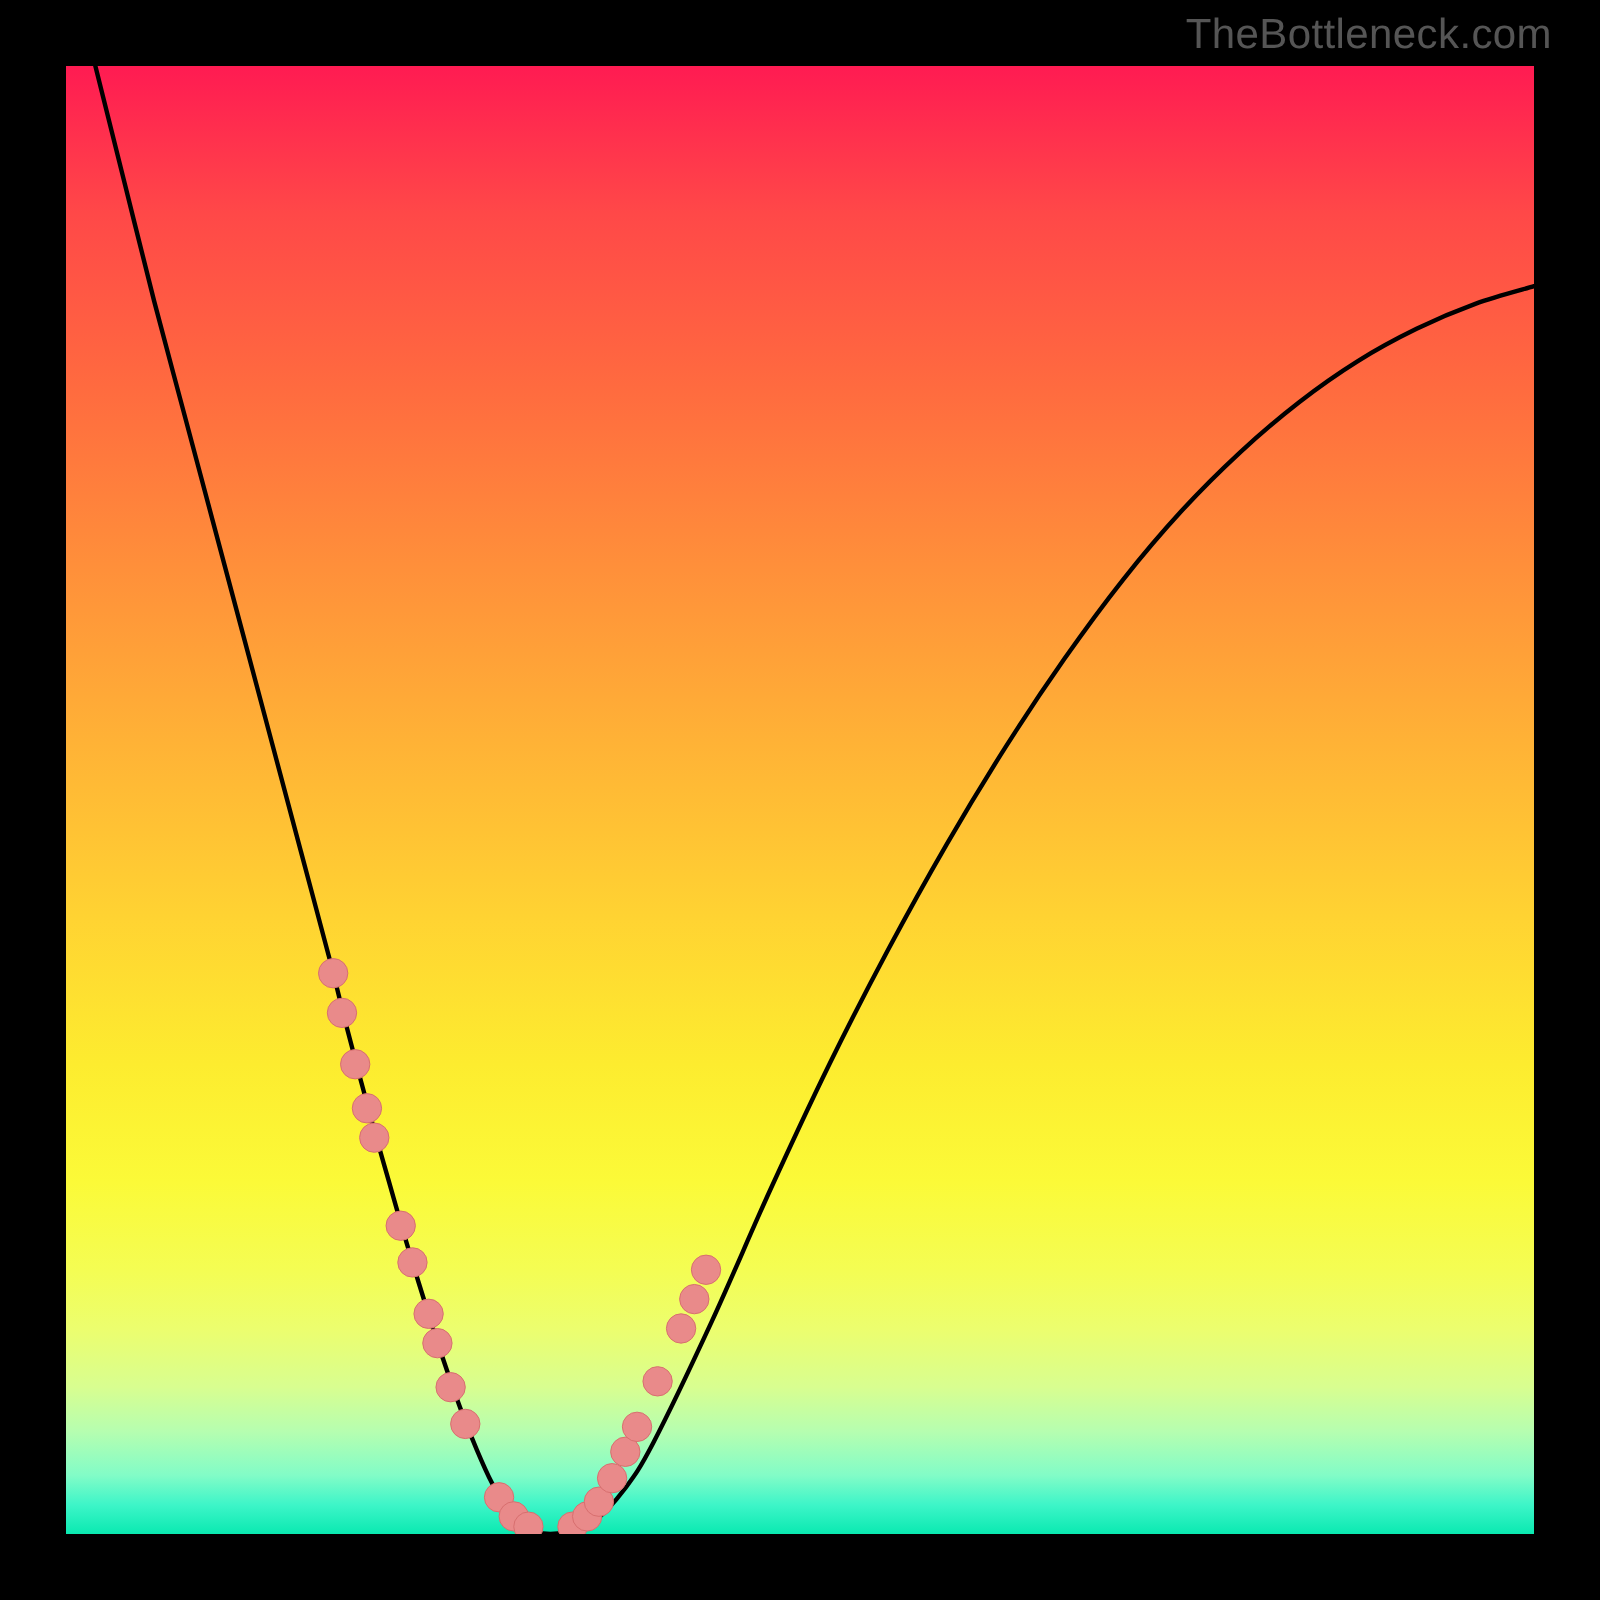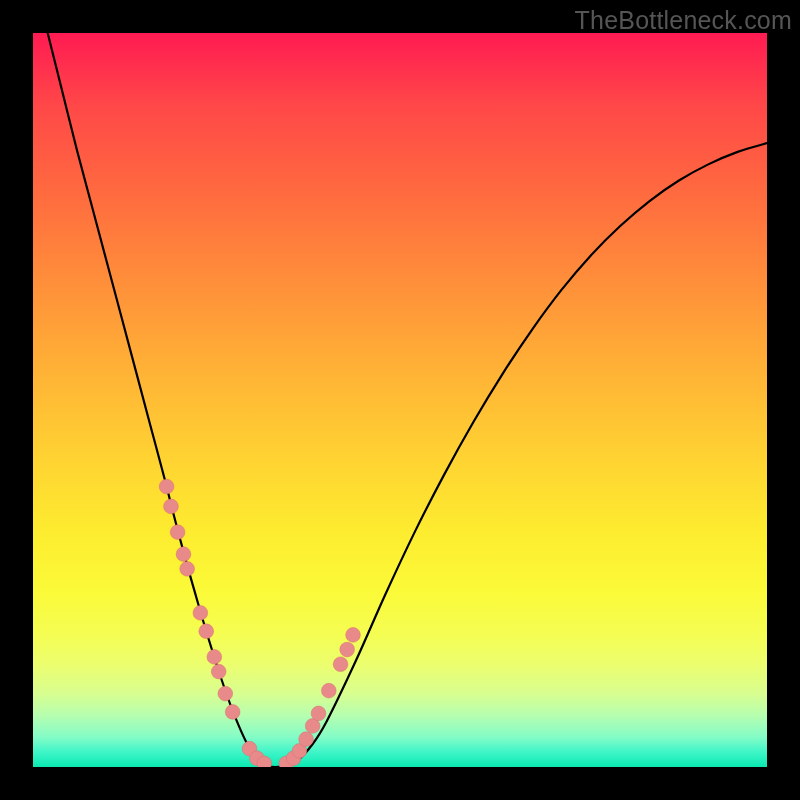--- a/index.html
+++ b/index.html
@@ -39,23 +39,23 @@
       #d8fe90 90%,
       #b6feb0 93%,
       #82fcc7 96%,
       #3ef5c8 98%,
       #0ae9b1 100%
     );
   }
   .watermark {
     position: absolute;
     top: 6px;
-    right: 8px;
+    right: 24px;
     color: #555;
-    font-size: 25px;
+    font-size: 21px;
     font-weight: 500;
     letter-spacing: 0.2px;
   }
   svg.chart {
     position: absolute;
     top: 0;
     left: 0;
   }
 </style>
 </head>

